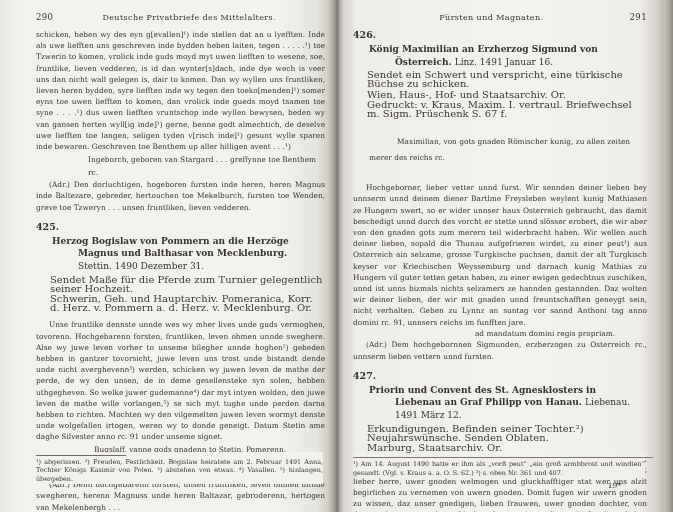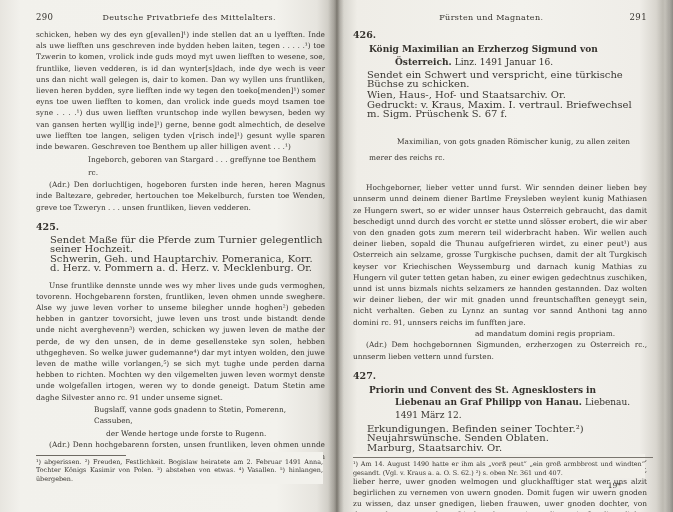--- a/index.html
+++ b/index.html
@@ -49,20 +49,21 @@
       <div class="runhead">
         <span class="pgnum">290</span>
         <span class="title">Deutsche Privatbriefe des Mittelalters.</span>
       </div>
 
       <p class="bt cont">schicken, heben wy des eyn g[evallen]¹) inde stellen dat an u lyefften. Inde als uwe liefften uns geschreven inde bydden heben laiten, tegen . . . . .¹) toe Tzwerin to komen, vrolick inde guds moyd myt uwen liefften to wesene, soe, fruntlike, lieven vedderen, is id dan wynter[s]dach, inde dye wech is veer uns dan nicht wall gelegen is, dair to komen. Dan wy wyllen uns fruntliken, lieven heren bydden, syre liefften inde wy tegen den toeko[menden]¹) somer eyns toe uwen liefften to komen, dan vrolick inde gueds moyd tsamen toe syne . . . .¹) dus uwen liefften vruntschop inde wyllen bewysen, beden wy van gansen herten wyll[ig inde]¹) gerne, benne godt almechtich, de deselve uwe liefften toe langen, seligen tyden v[risch inde]¹) gesunt wylle sparen inde bewaren.  Geschreven toe Benthem up aller hilligen avent . . .¹)</p>
       <p class="sigline">Ingeborch, geboren van Stargard . . . greffynne toe Benthem rc.</p>
       <p class="bt">(Adr.)  Den dorluchtigen, hogeboren fursten inde heren, heren Magnus inde Baltezare, gebreder, hertouchen toe Mekelburch, fursten toe Wenden, greve toe Tzweryn . . . unsen fruntliken, lieven vedderen.</p>
 
       <div class="num">425.</div>
+      <p class="head"><span>Herzog Bogislaw von Pommern an die Herzöge Magnus und Balthasar von Mecklenburg.</span> <span class="pd">Stettin.  1490 Dezember 31.</span></p>
       <p class="small">Sendet Maße für die Pferde zum Turnier gelegentlich seiner Hochzeit.</p>
       <p class="small">Schwerin, Geh. und Hauptarchiv.  Pomeranica, Korr. d. Herz. v. Pommern a. d. Herz. v. Mecklenburg.  Or.</p>
       <div class="spacer6"></div>
       <p class="bt">Unse fruntlike dennste unnde wes wy mher lives unde guds vermoghen, tovorenn. Hochgebarenn forsten, fruntliken, leven ohmen unnde sweghere. Alse wy juwe leven vorher to unseme bilegher unnde hoghen²) gebeden hebben in gantzer tovorsicht, juwe leven uns trost unde bistandt dende unde nicht averghevenn³) werden, schicken wy juwen leven de mathe der perde, de wy den unsen, de in deme gesellensteke syn solen, hebben uthgegheven.  So welke juwer gudemanne⁴) dar myt intyen wolden, den juwe leven de mathe wille vorlangen,⁵) se sich myt tughe unde perden darna hebben to richten.  Mochten wy den vilgemelten juwen leven wormyt denste unde wolgefallen irtogen, weren wy to donde geneigt.  Datum Stetin ame daghe Silvester anno rc. 91 under unseme signet.</p>
       <p class="closing">Bugslaff, vanne gods gnadenn to Stetin, Pomerenn, Cassuben,</p>
       <p class="closing closing2">der Wende hertoge unde forste to Rugenn.</p>
       <p class="bt">(Adr.)  Denn hochgebarenn forsten, unsen fruntliken, leven ohmen unnde swegheren, herenn Magnuss unde heren Baltazar, gebroderenn, hertogen van Mekelenbergh . . .</p>
     </div>
     <div class="footnotes">
       <div class="fnrule"></div>

